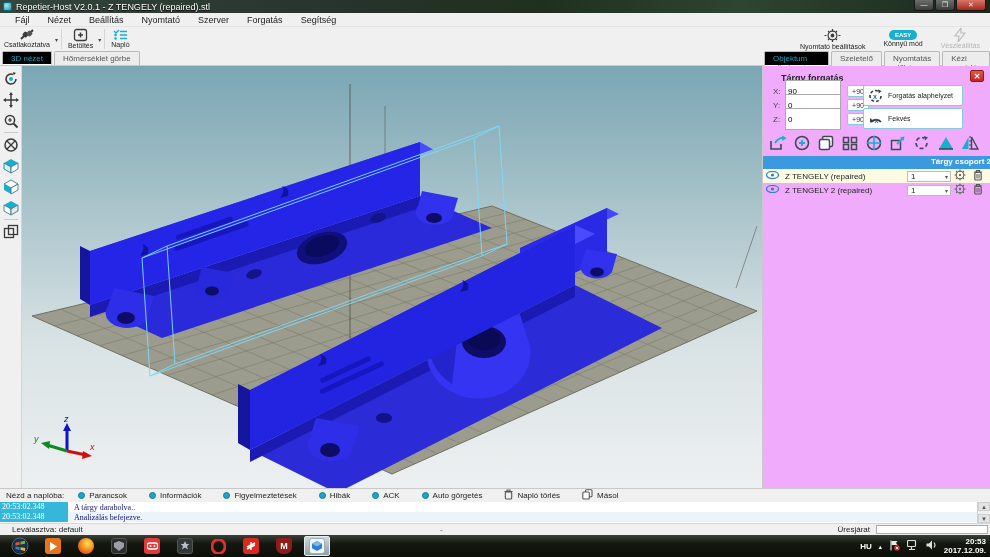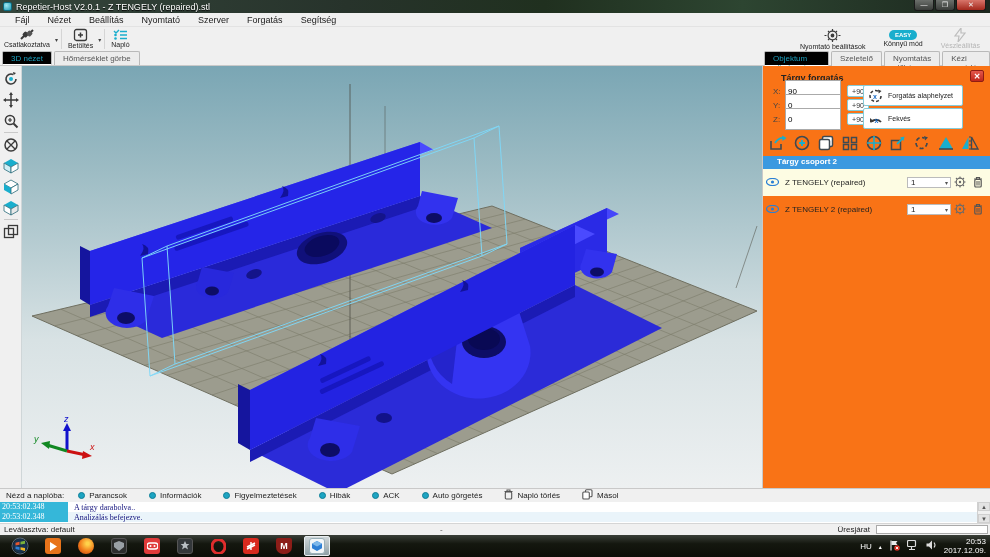--- a/index.html
+++ b/index.html
@@ -52,41 +52,41 @@
   .lefttools { position:absolute; left:0; top:0; width:22px; height:422px;
     background:#f0f0f0; border-right:1px solid #cfd6d8; display:flex; flex-direction:column; align-items:center; padding-top:2px;}
   .ltool { width:20px; height:21px; display:flex; align-items:center; justify-content:center; }
   .ldiv { width:14px; height:1px; background:#c9c9c9; margin:1px 0; }
 
   .viewport { position:absolute; left:22px; top:0; width:740px; height:422px;
     background:linear-gradient(#7aa6b4 0%, #9dbcc4 25%, #d8e2e4 65%, #edf0f1 100%); }
 
   
   .rightpanel { position:absolute; left:762px; top:0; width:228px; height:422px;
-    background:#f97316; border-left:1px solid #c9c9c9; }
+    background:#f0abfc; border-left:1px solid #c9c9c9; }
   .sec-title { position:absolute; left:18px; top:7px; font-size:9px; font-weight:bold; color:#222; }
   .closex { position:absolute; right:6px; top:4px; width:14px; height:12px;
     background:linear-gradient(#e4574b,#c0271b); border:1px solid #8f1c12; border-radius:2px;
     color:#fff; font-size:8px; font-weight:bold; text-align:center; line-height:11px; }
   .axrow { position:absolute; left:10px; height:12px; display:flex; align-items:center; }
   .axlab { width:12px; font-size:8px; color:#444; }
   .axinput { width:56px; height:11px; border:1px solid #aaa; font-size:8px; padding:10px 2px;
     font-family:"Liberation Sans",sans-serif; }
   .p90 { margin-left:6px; width:22px; height:12px; border:1px solid #86ccd8; background:#fff;
     font-size:7px; text-align:center; line-height:11px; color:#333; border-radius:2px; }
   .bigbtn { position:absolute; left:100px; width:100px; height:21px; border:1px solid #86ccd8;
     background:#fff; display:flex; align-items:center; font-size:7px; color:#222; padding-left:4px; border-radius:2px;}
   .bigbtn svg { margin-right:4px; }
   .iconrow { position:absolute; left:4px; top:67px; width:214px; display:flex; justify-content:space-between; }
   .icbtn { width:22px; height:20px; display:flex; align-items:center; justify-content:center; }
 
-  .objlist { position:absolute; left:0; top:90px; width:228px; }
+  .objlist { position:absolute; left:0; top:90px; width:228px;text-align:right; }
   .grp-hdr { height:13px; font-size:8px; font-weight:bold; padding:1px 0 0 14px; }
   .grp-hdr.sel { background:#3b99e0; color:#fff; }
-  .obj-row { height:27px; display:flex; align-items:center; font-size:8px; }
+  .obj-row { height:14px; display:flex; align-items:center; font-size:8px; }
   .obj-row.hl { background:#fdfce3; }
   .obj-name { margin-left:4px; color:#222; flex:0 0 auto; }
   .cnt-box { margin-left:auto; width:44px; height:11px; border:1px solid #bbb; background:#fff;
     font-size:8px; display:flex; align-items:center; padding-left:3px; }
   .cnt-box .arr { margin-left:auto; font-size:6px; color:#555; padding-right:2px; }
   .row-ico { width:18px; text-align:center; }
 
   
   .logfilter { left:0; top:488px; width:990px; height:14px; background:#f0f0f0;
     display:flex; align-items:center; border-top:1px solid #c9c9c9; font-size:8px; }
@@ -99,34 +99,34 @@
   .logline.alt { background:#eaf4fa; }
   .lts { background:#35b7d9; color:#fff; width:68px; padding-left:2px; height:10px; line-height:10px; }
   .ltx { color:#14147e; padding-left:6px; white-space:pre; }
   .vscroll { position:absolute; right:0px; top:502px; width:13px; height:21px; background:#f0f0f0;
     border-left:1px solid #d0d0d0; display:flex; flex-direction:column; justify-content:space-between; }
   .sarrow { font-size:6px; color:#555; text-align:center; height:9px; line-height:9px; background:#e3e3e3; border:1px solid #cfcfcf;}
 
   
   .statusbar { left:0; top:523px; width:990px; height:12px; background:#f0f0f0;
     border-top:1px solid #d5d5d5; display:flex; align-items:center; font-size:8px; }
-  .sb-left { padding-left:4px; color:#222; }
+  .sb-left { padding-left:12px; color:#222; }
   .sb-dash { position:absolute; left:440px; color:#555; }
   .sb-idle { position:absolute; right:120px; color:#222; }
   .sb-prog { position:absolute; right:2px; width:112px; height:9px; background:#fff; border:1px solid #aaa; }
 
   
   .taskbar { left:0; top:535px; width:990px; height:22px;
     background:linear-gradient(#3a3f38,#14170f 40%,#0c0e08);
     display:flex; align-items:center; }
   .tb-ico { width:26px; height:20px; margin-left:7px; display:flex; align-items:center; justify-content:center; border-radius:2px; }
   .tb-ico.active { background:linear-gradient(#cfd6d8,#8fa0a6); border:1px solid #e8eef0; }
   .glyph { width:16px; height:16px; border-radius:3px; display:flex; align-items:center; justify-content:center;
     font-size:9px; font-weight:bold; color:#fff; }
-  .tray { margin-left:auto; display:flex; align-items:center; color:#fff; font-size:8px; }
+  .tray { margin-left:auto; display:flex; align-items:center; color:#fff; font-size:8px;font-weight:bold; }
   .tray > * { margin-right:7px; }
   .clock { text-align:right; line-height:9px; font-size:8px; margin-right:4px; }
 </style>
 </head>
 <body>
 
 <div class="abs titlebar">
   <div class="app-ico"></div>
   <div class="ttl">Repetier-Host V2.0.1 - Z TENGELY (repaired).stl</div>
   <div class="winbtns">

